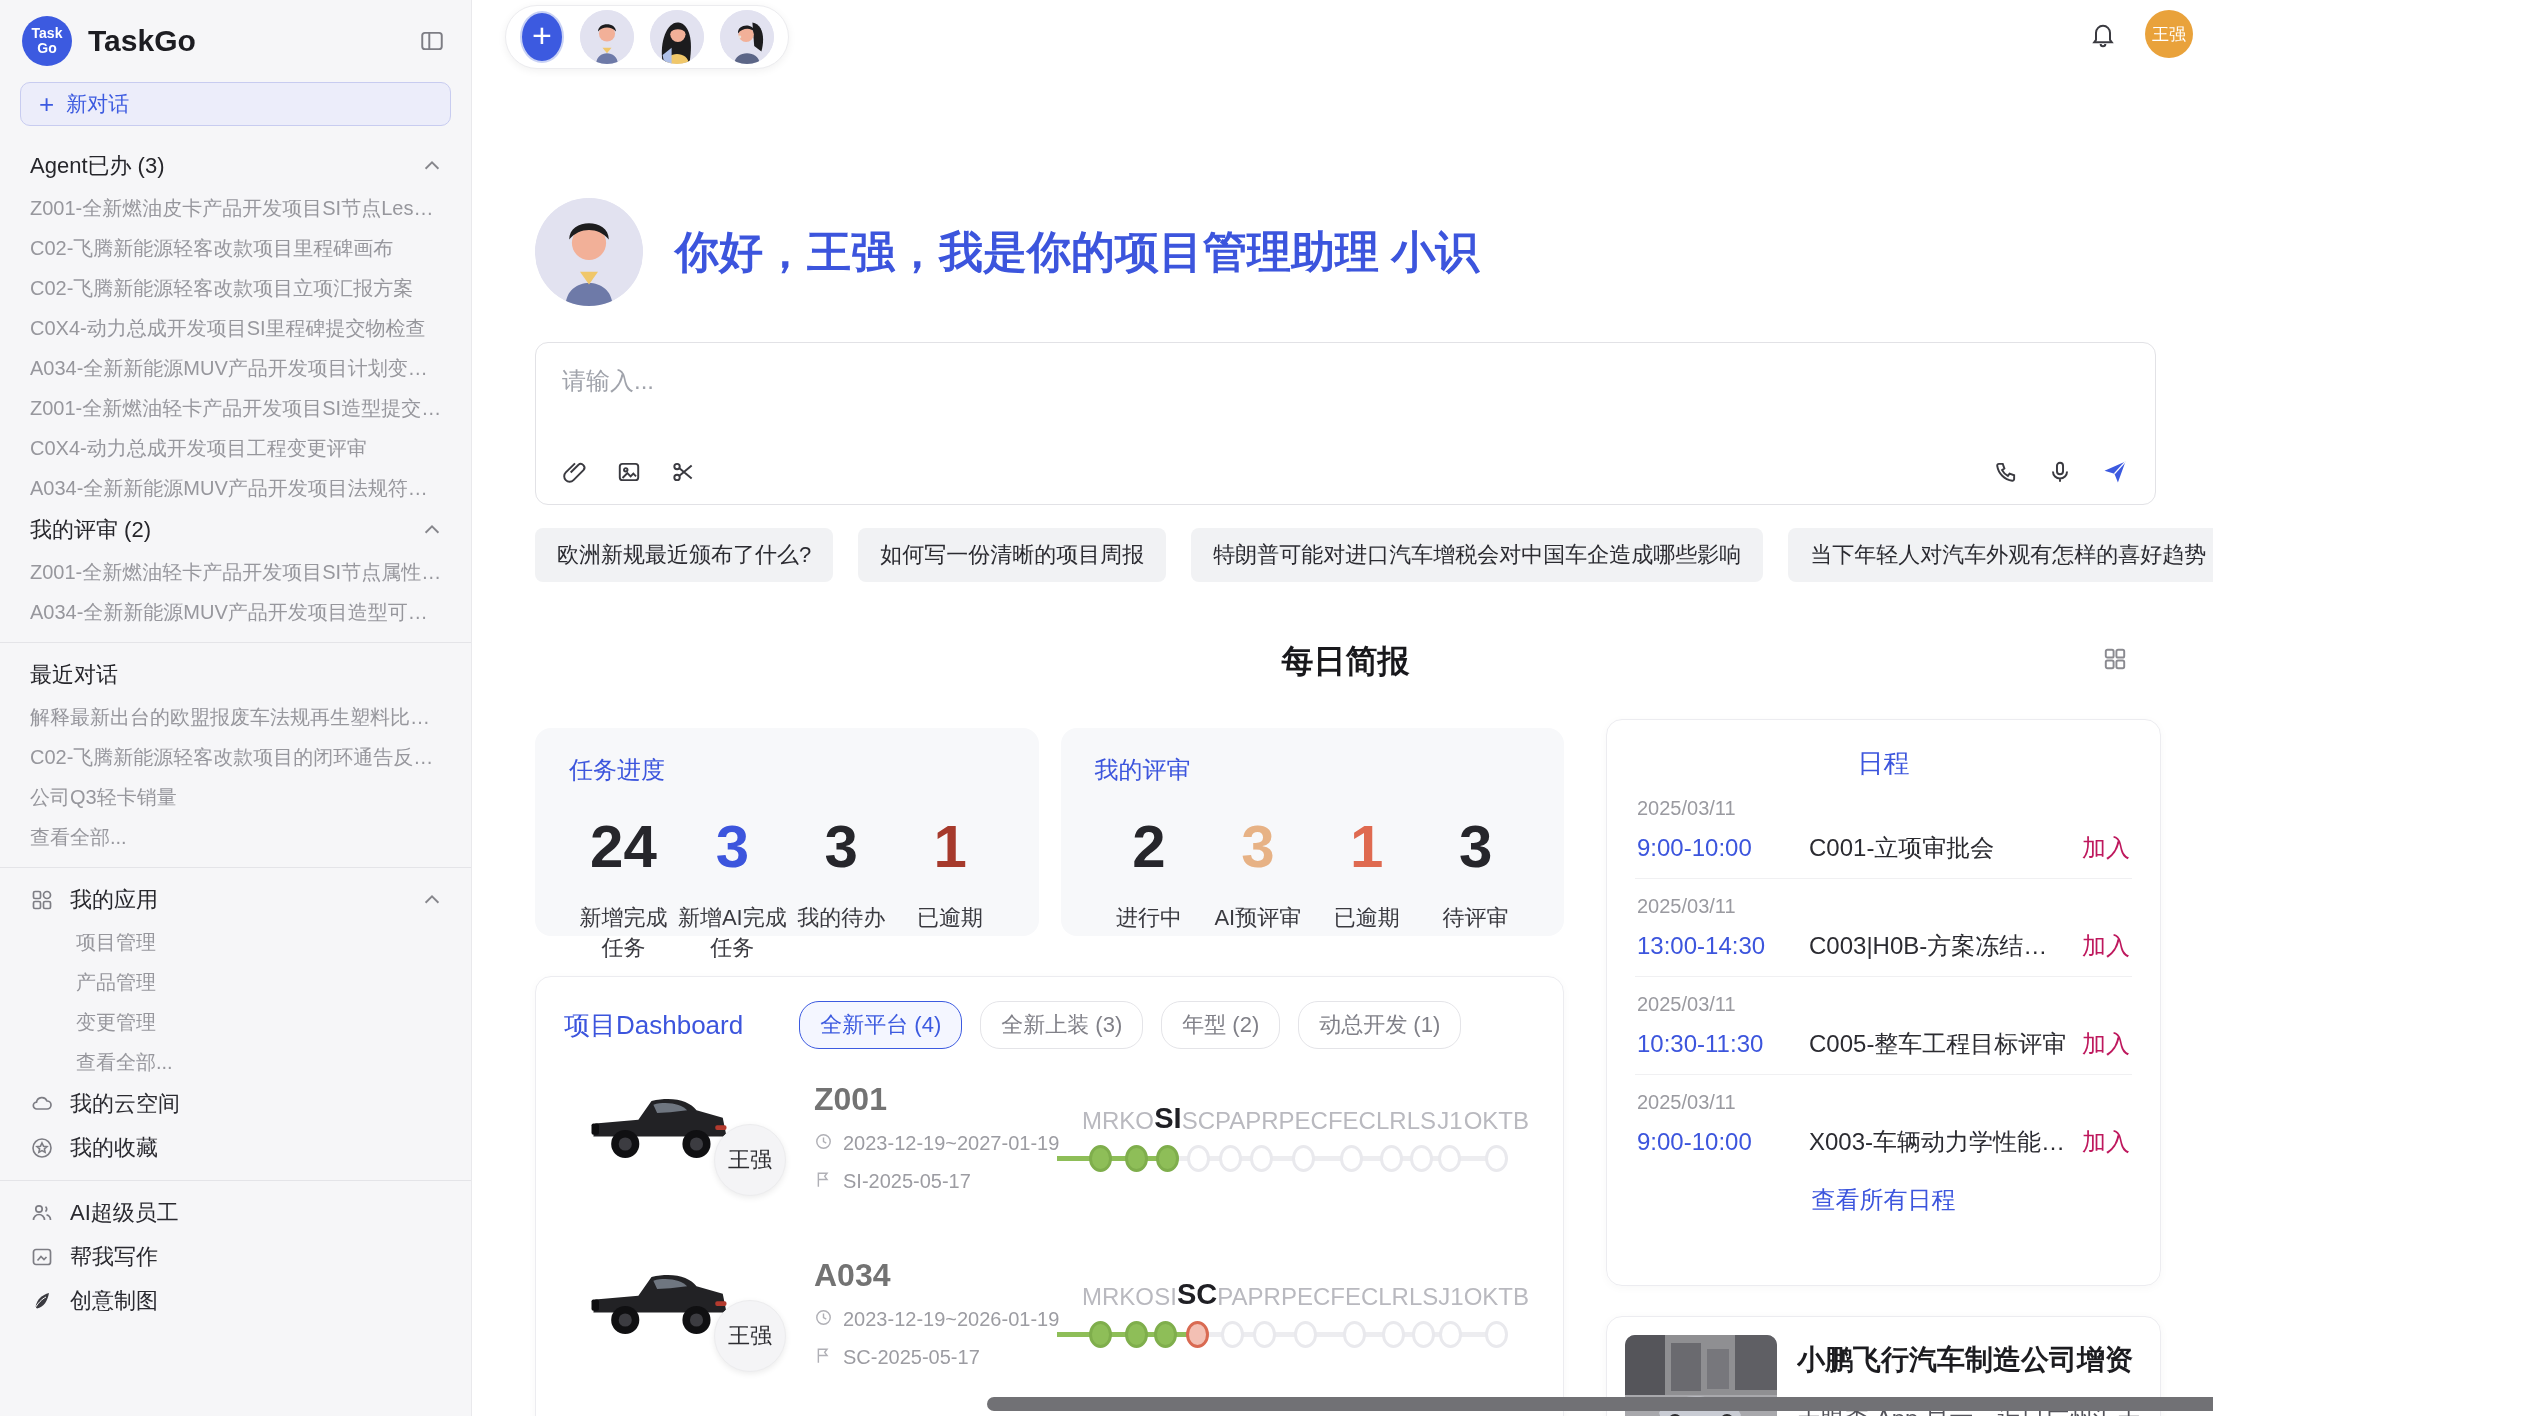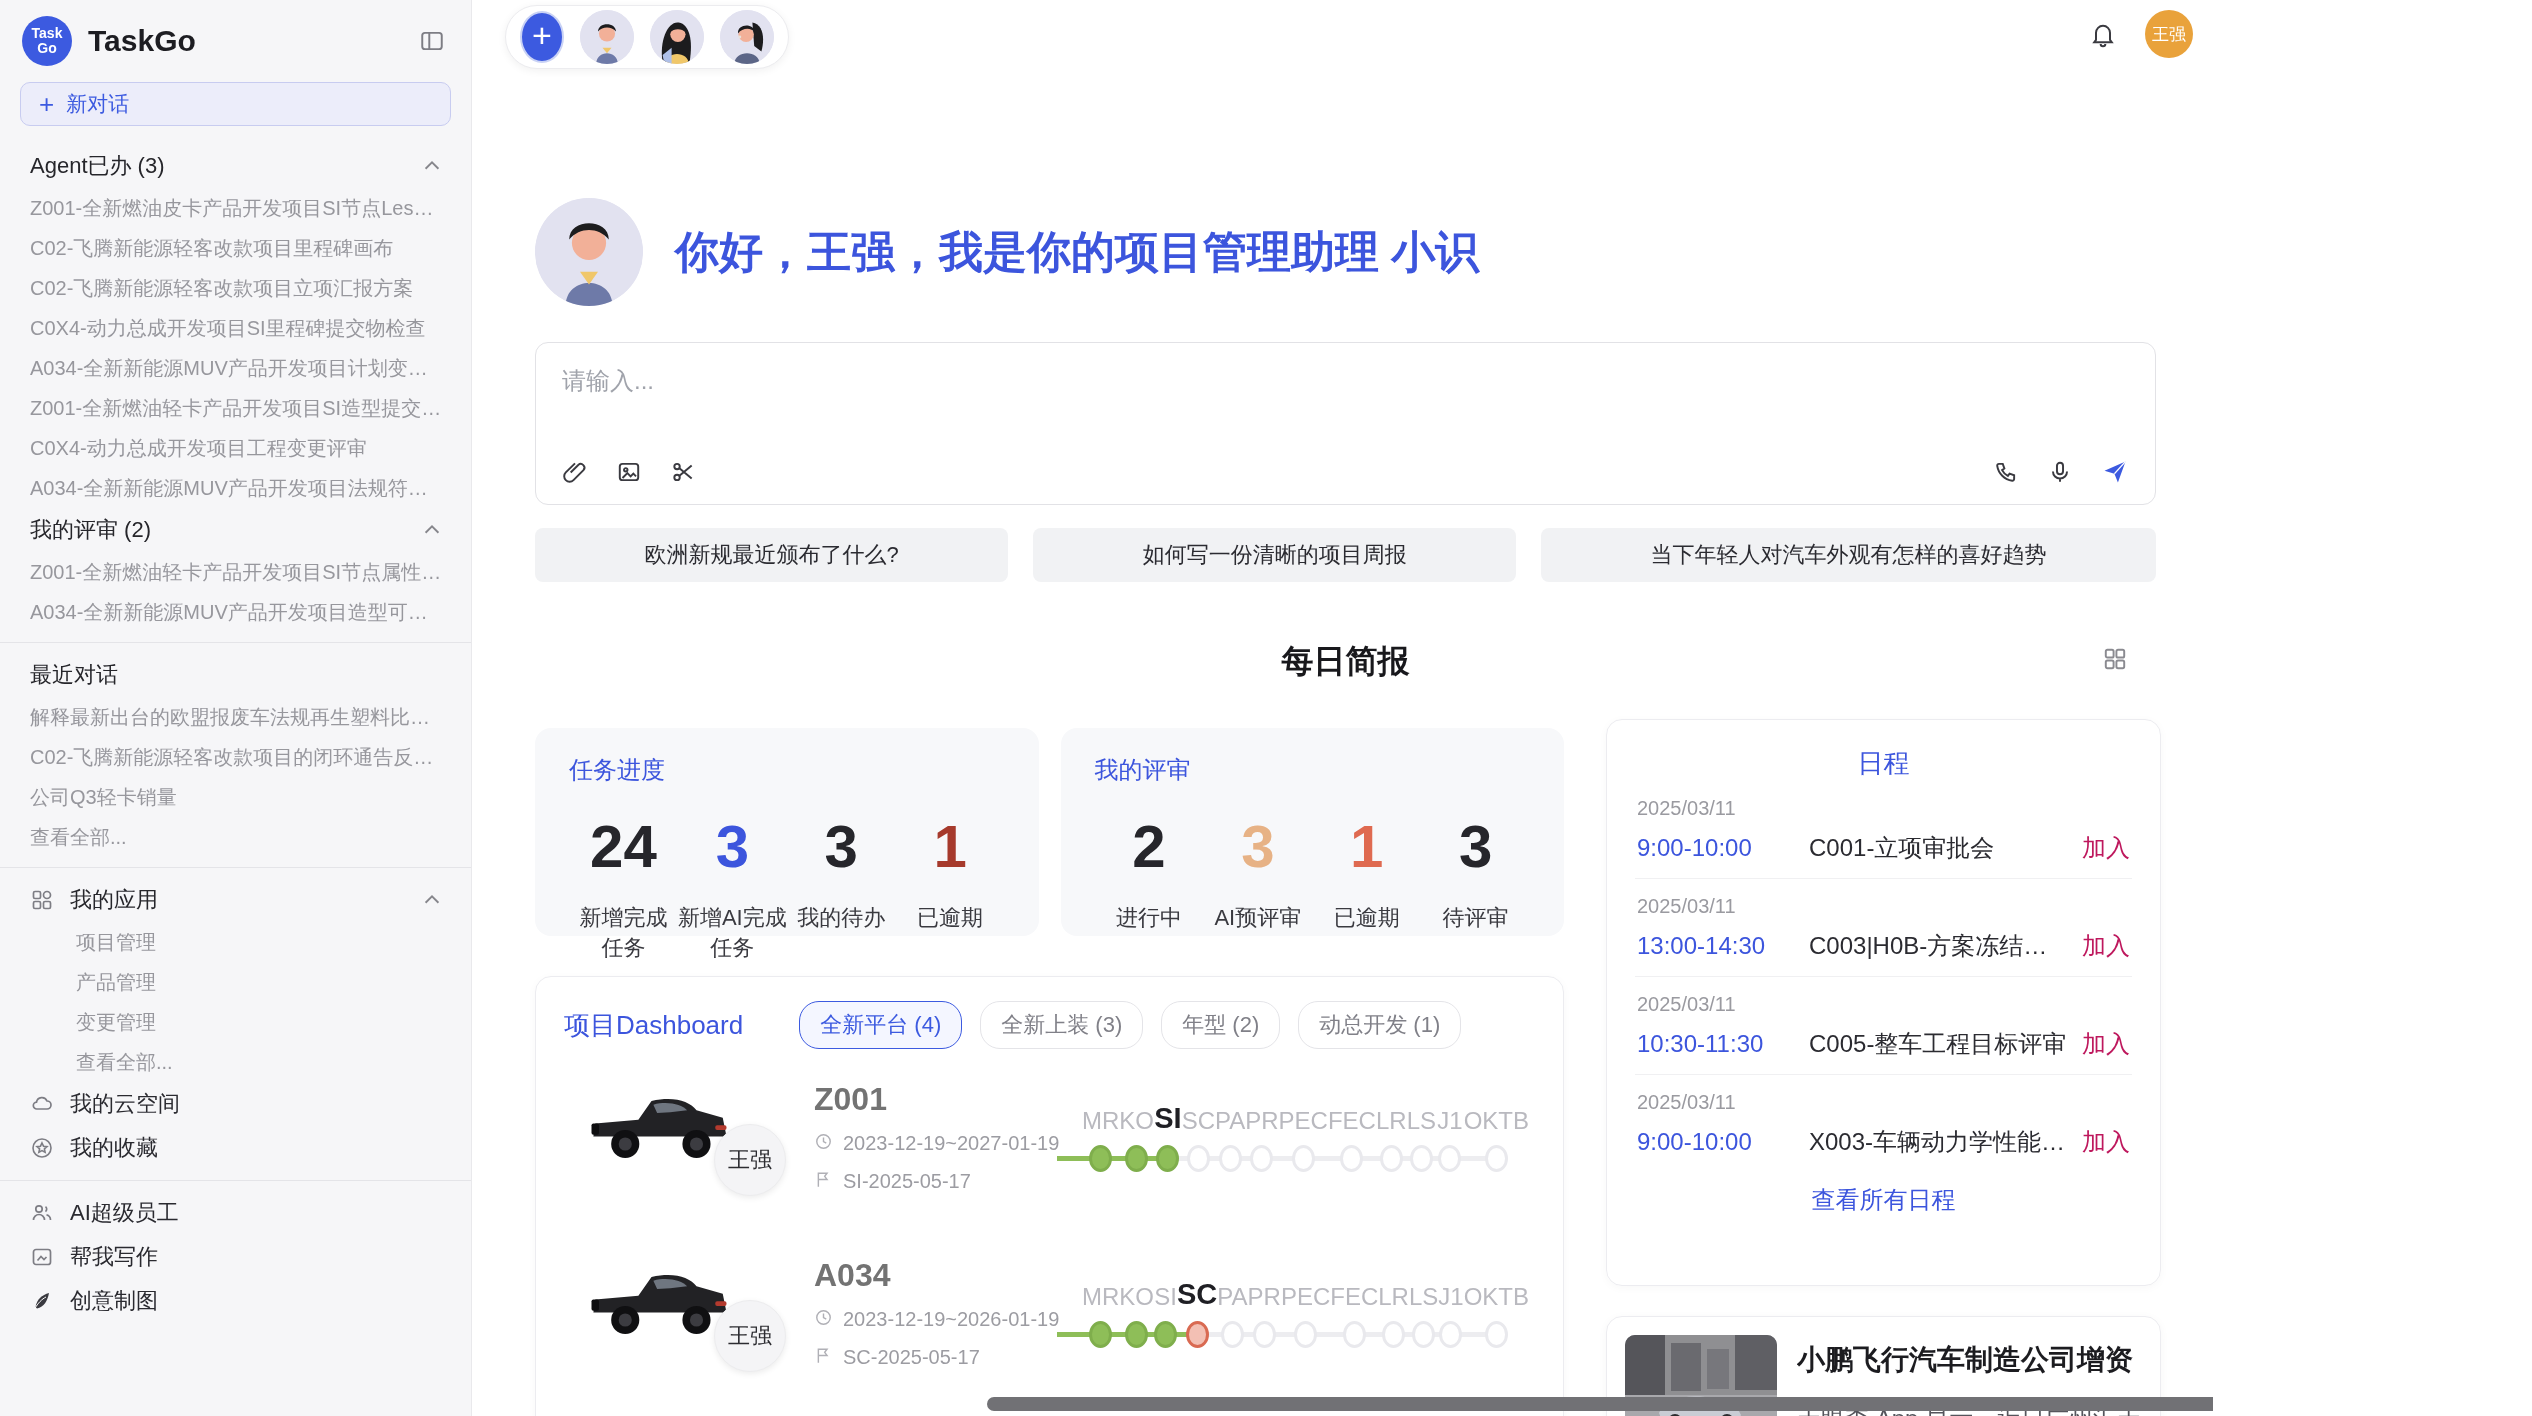--- a/index.html
+++ b/index.html
@@ -338,20 +338,21 @@
                   <path d="M11.5 13.5 L21 3" stroke="#fff" stroke-width="1"></path>
                 </svg>
               </span>
           </div>
         </div>
       </div>
 
       <div class="chips" id="chips">
           <div class="chip">欧洲新规最近颁布了什么?</div>
           <div class="chip">如何写一份清晰的项目周报</div>
+          <div class="chip">特朗普可能对进口汽车增税会对中国车企造成哪些影响</div>
           <div class="chip">当下年轻人对汽车外观有怎样的喜好趋势</div>
         </div>
 
       <div class="brief-head">
         <h2>每日简报</h2>
         <span class="gridicon icon-btn">
           <svg width="26" height="26" viewBox="0 0 24 24" fill="none" stroke="#8a8a90" stroke-width="1.8">
             <rect x="3.5" y="3.5" width="7.2" height="7.2" rx="1.5"></rect>
               <rect x="13.3" y="3.5" width="7.2" height="7.2" rx="1.5"></rect>
             <rect x="3.5" y="13.3" width="7.2" height="7.2" rx="1.5"></rect>

